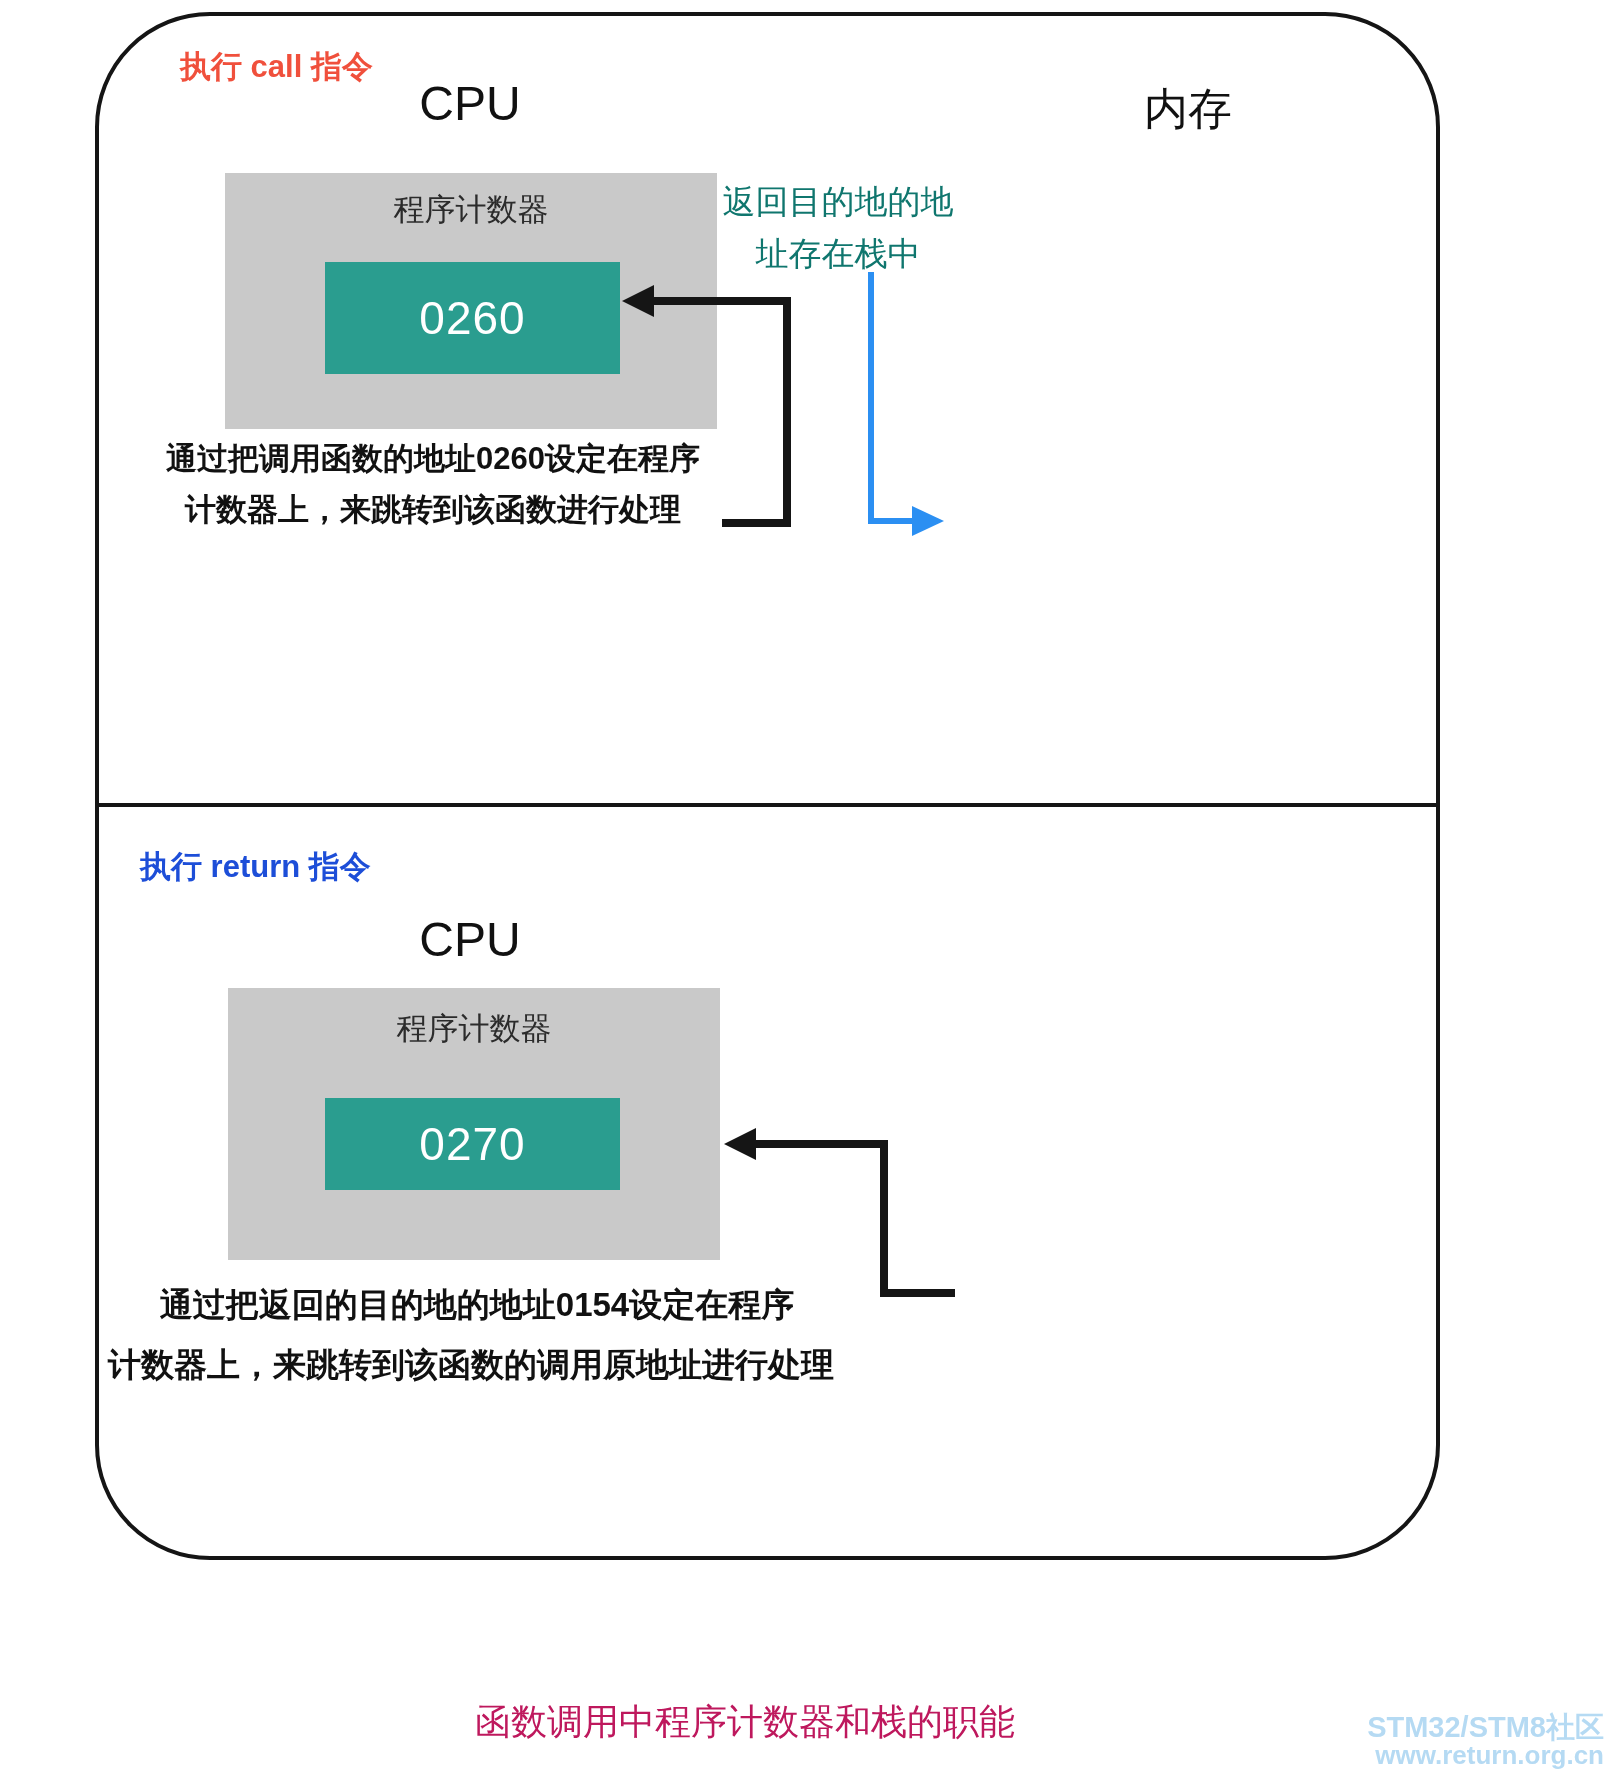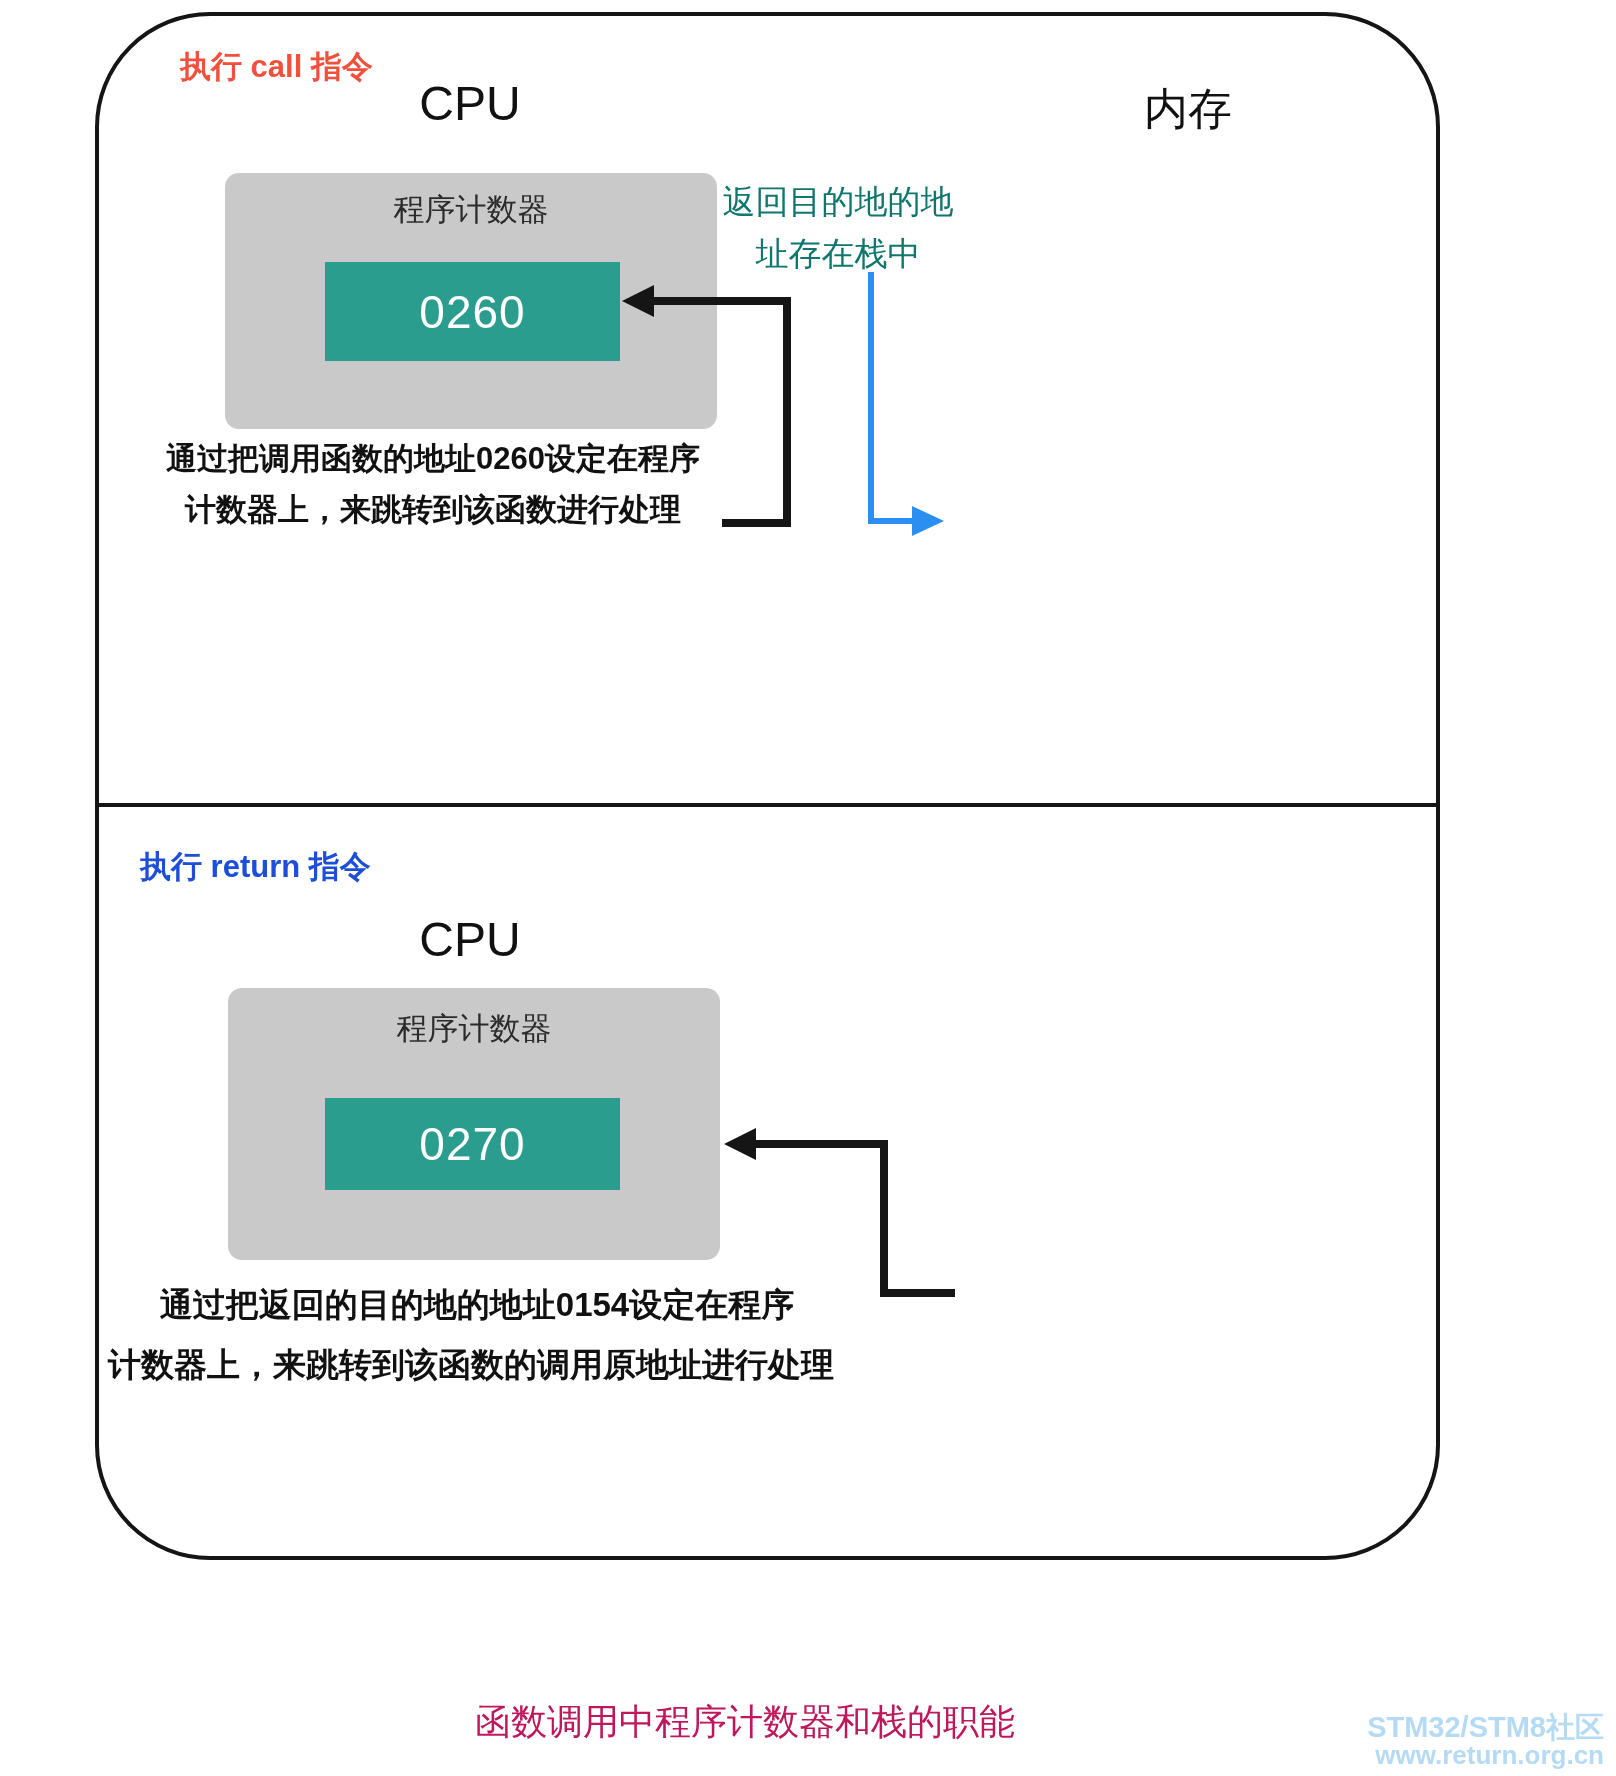--- a/index.html
+++ b/index.html
@@ -30,21 +30,21 @@
     font-weight: bold;
     white-space: nowrap;
   }
   .big-title {
     font-size: 48px;
     color: #111;
     white-space: nowrap;
     transform: translateX(-50%);
   }
   .mem-title { font-size: 44px; }
-  .gray-box { background: #c9c9c9; border-radius: 14px; }
+  .gray-box { background: #c9c9c9; }
   .reg-label {
     width: 100%;
     text-align: center;
     font-size: 31px;
     color: #2b2b2b;
     white-space: nowrap;
   }
   .teal-box {
     display: flex;
     align-items: center;
@@ -108,21 +108,21 @@
   <div class="abs divider"></div>
 
   <div class="abs section-tag" style="left:180px; top:46px; color:#f0503c;">执行 call 指令</div>
 
   <div class="abs big-title" style="left:470px; top:76px;">CPU</div>
 
   <div class="abs big-title mem-title" style="left:1188px; top:80px;">内存</div>
 
   <div class="abs gray-box" style="left:225px; top:173px; width:492px; height:256px;">
     <div class="abs reg-label" style="top:16px;">程序计数器</div>
-    <div class="abs teal-box" style="left:100px; top:89px; width:295px; height:99px; background:#2a9d8f;">0260</div>
+    <div class="abs teal-box" style="left:100px; top:89px; width:295px; height:112px; background:#2a9d8f;">0260</div>
   </div>
 
   <div class="abs note" style="left:838px; top:180px;">返回目的地的地</div>
   <div class="abs note" style="left:838px; top:232px;">址存在栈中</div>
 
   <div class="abs mem-row dots" style="top:174px; height:89px;">..</div>
   <div class="abs mem-row dots" style="top:285px; height:89px;">..</div>
   <div class="abs mem-row dots" style="top:396px; height:89px;">..</div>
   <div class="abs mem-row" style="top:507px; height:89px;">0154（返回目的地址）</div>
   <div class="abs mem-row dots" style="top:618px; height:89px;">..</div>

